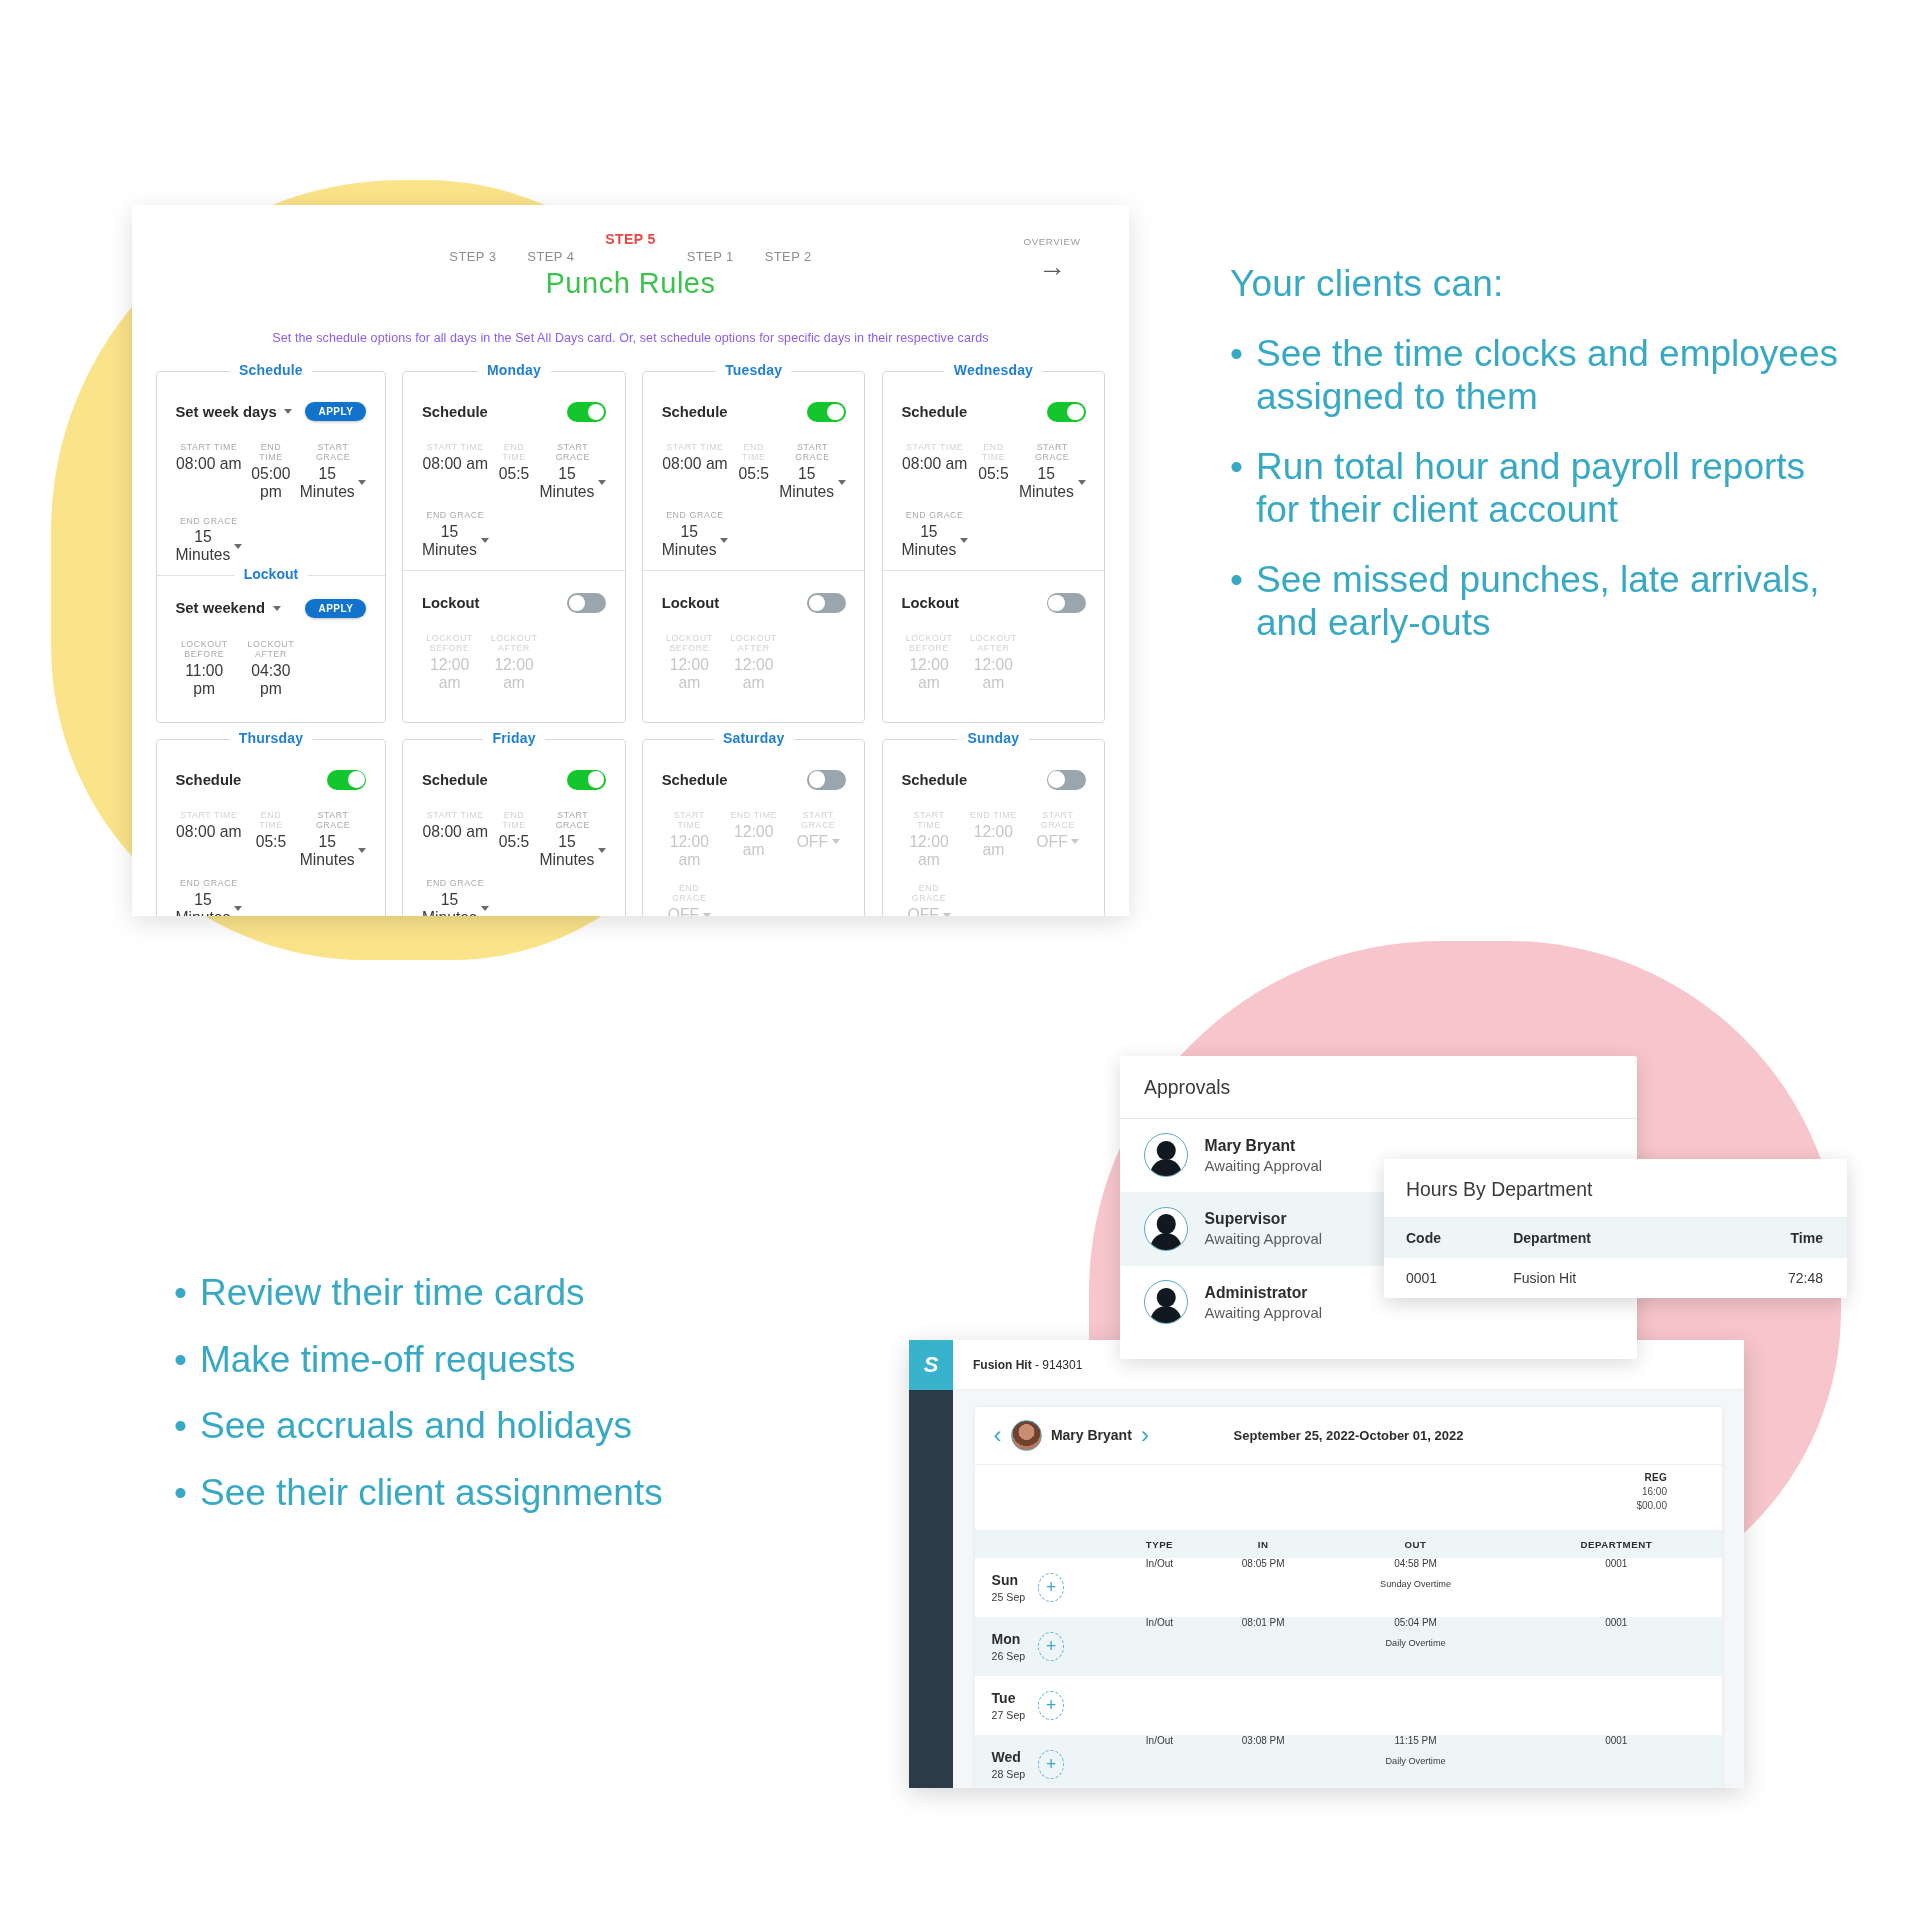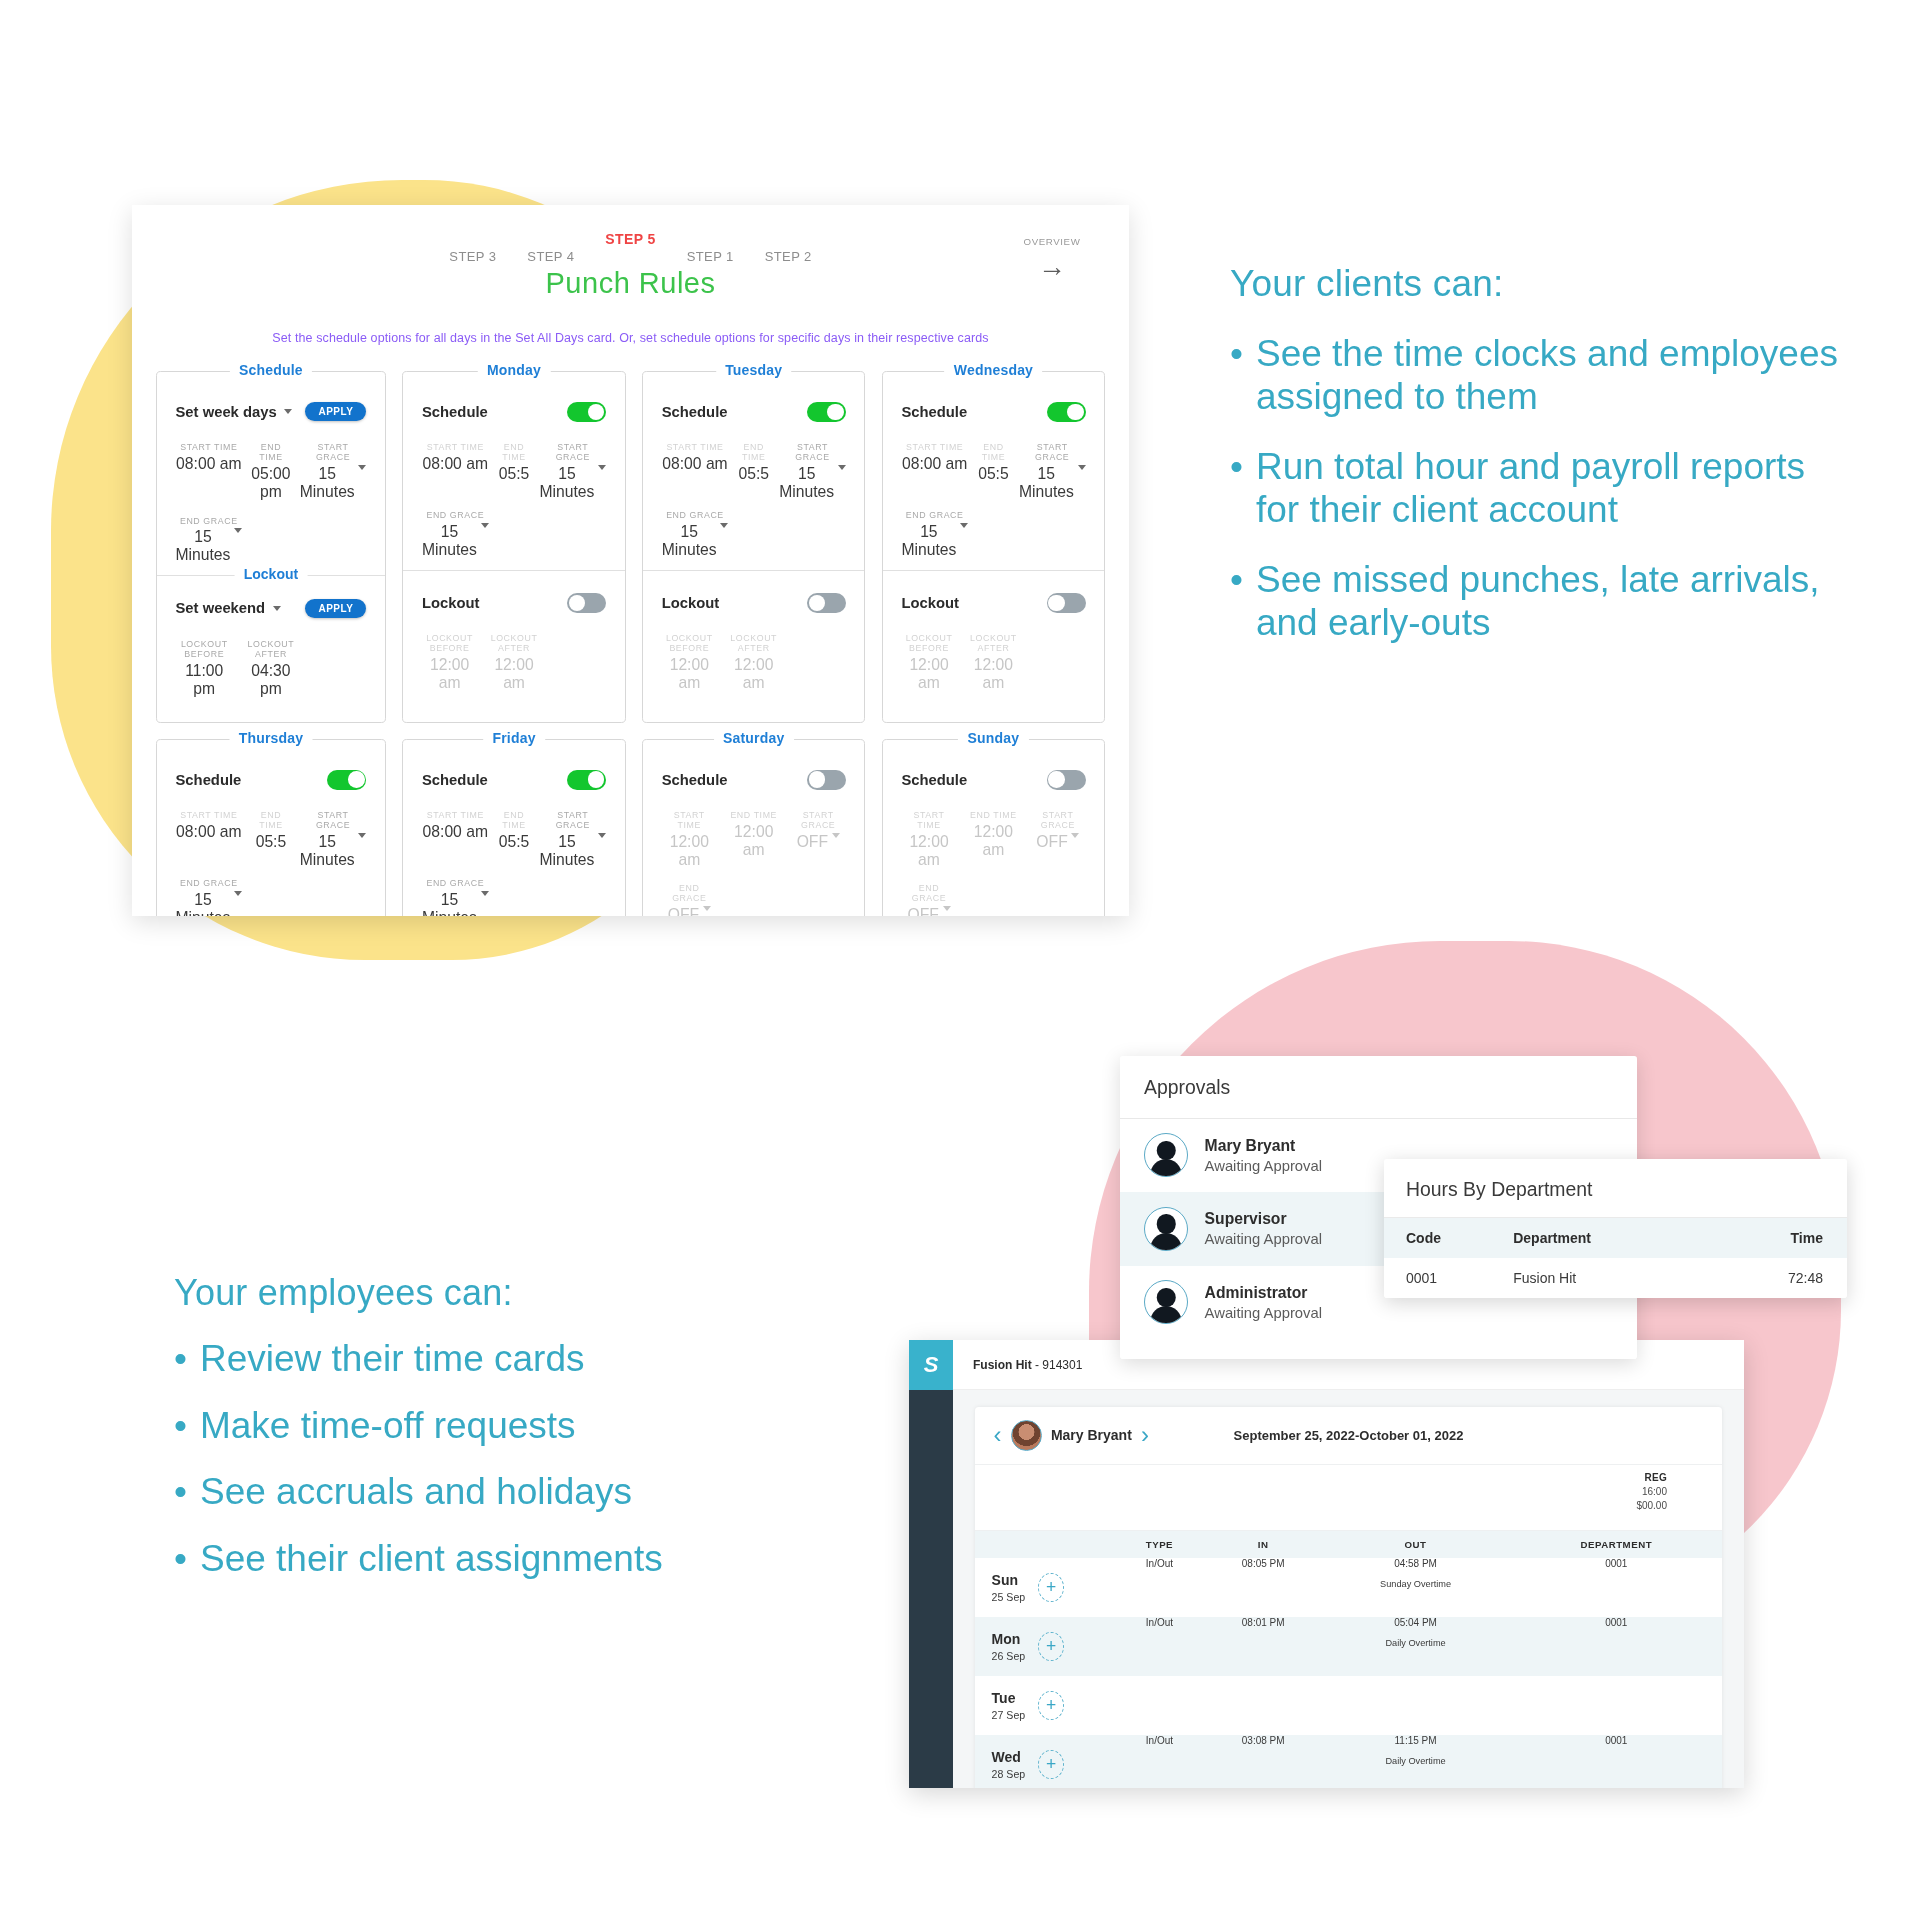--- a/index.html
+++ b/index.html
@@ -201,21 +201,21 @@
     margin-bottom: 11px;
   }
   .f-value.muted { color: #c6c6c6; }
   .f-label.muted { color: #d2d2d2; }
   .f-select {
     font-size: 15.7px;
     color: #3a3a3a;
     margin-top: 2.8px;
     margin-bottom: 5.5px;
     display: flex;
-    align-items: flex-start;
+    align-items: center;
     justify-content: center;
     gap: 3.7px;
   }
   .f-select.muted { color: #c6c6c6; }
   .f-select .caret { border-top-color: #6b6b6b; }
   .f-select.muted .caret { border-top-color: #c6c6c6; }
 
   .inner-divider {
     border-top: 0.9px solid #e0e0e0;
     margin: 5.5px -18.5px 0 -18.5px;
@@ -918,21 +918,20 @@
     <span class="bullet">•</span>
     <span>Run total hour and payroll reports for their client account</span>
   </div>
   <div class="copy-item">
     <span class="bullet">•</span>
     <span>See missed punches, late arrivals, and early-outs</span>
   </div>
 </div>
 
 <div class="copy-employees">
-  <div class="copy-head">Your employees can:</div>
   <div class="copy-item">
     <span class="bullet">•</span>
     <span>Review their time cards</span>
   </div>
   <div class="copy-item">
     <span class="bullet">•</span>
     <span>Make time-off requests</span>
   </div>
   <div class="copy-item">
     <span class="bullet">•</span>

